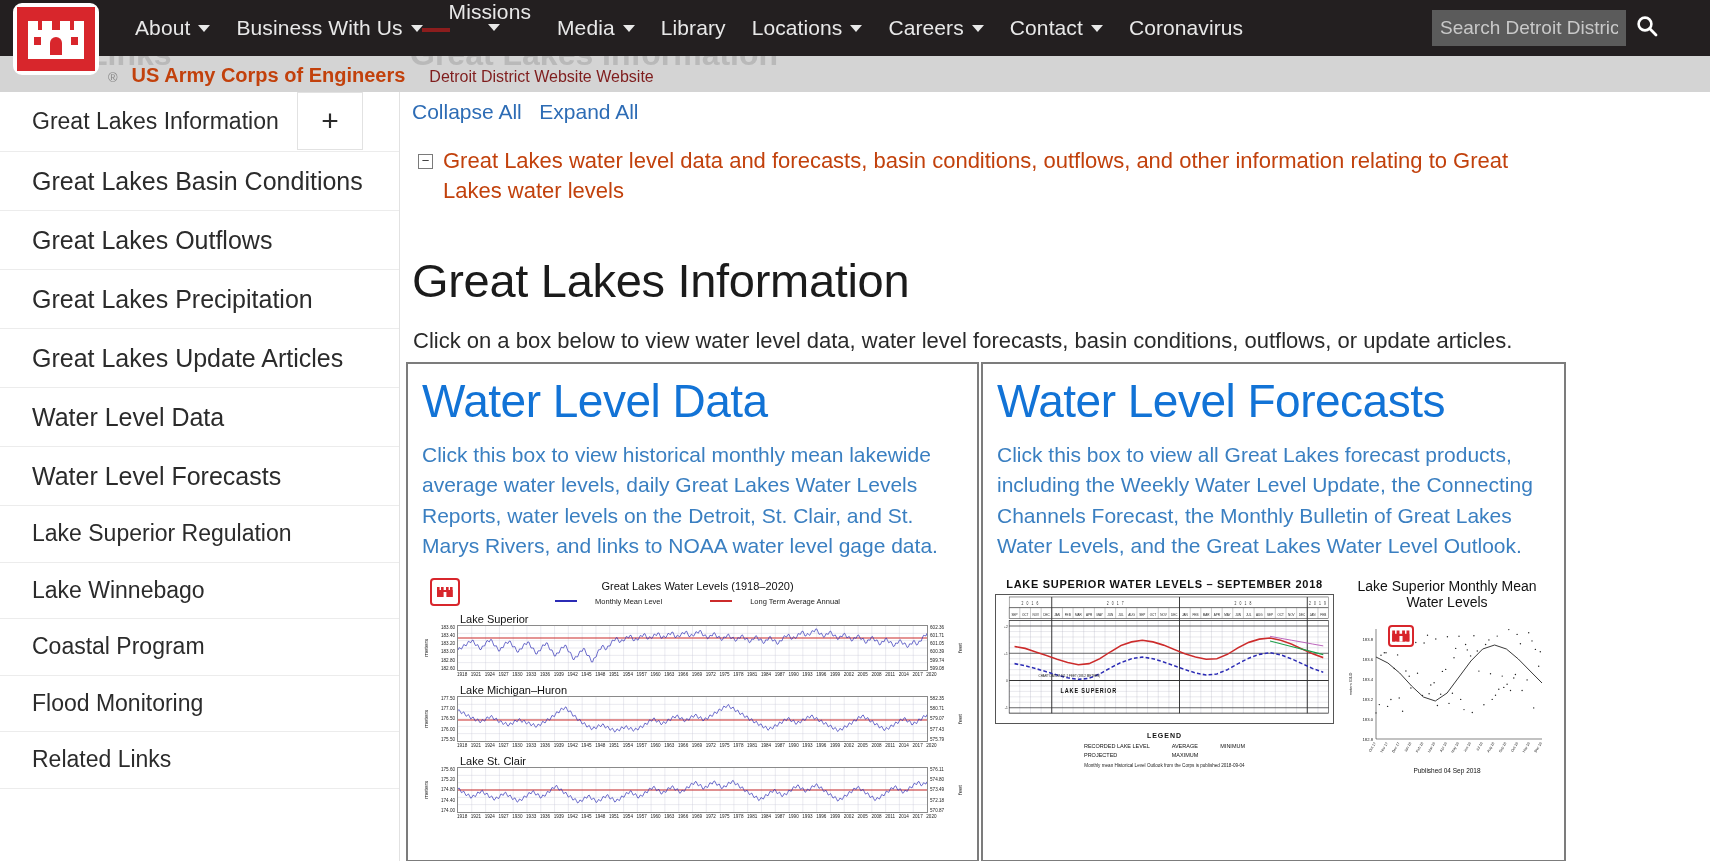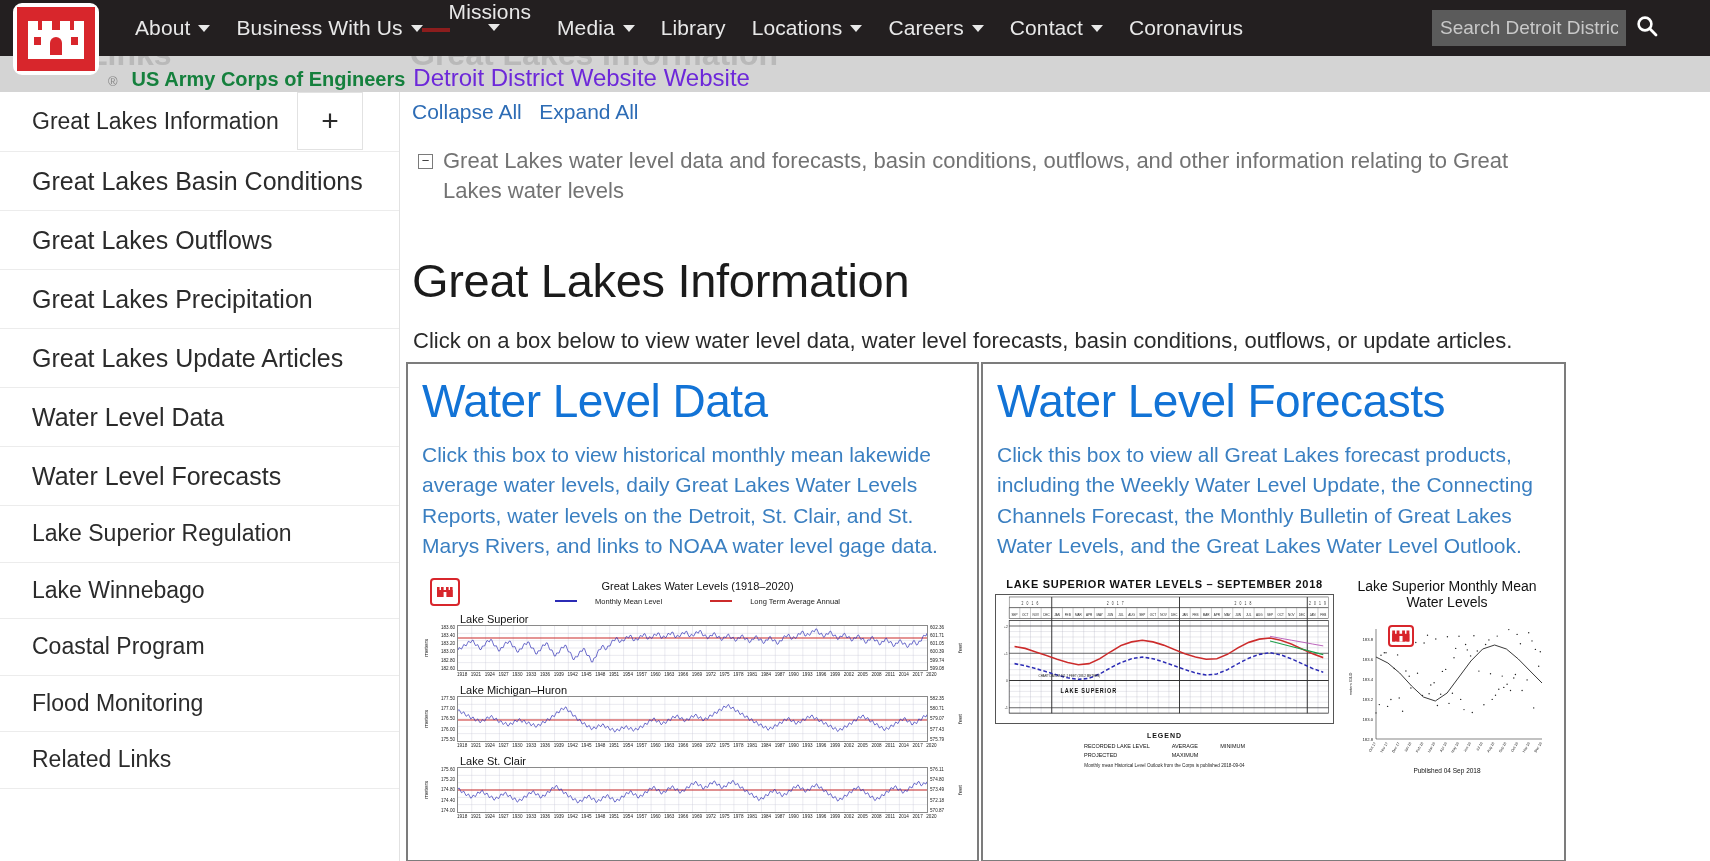--- a/index.html
+++ b/index.html
@@ -84,25 +84,25 @@
     z-index: 60;
   }
   #logo svg { display:block; }
   #brand-row {
     position: absolute; left: 108px; top: 64px;
     display: flex; align-items: baseline;
     z-index: 55;
   }
   #reg-mark { color:#888; font-size: 13px; margin-right: 14px; }
   #brand-strong {
-    font-weight: bold; font-size: 20px; color:#15803d;
+    font-weight: bold; font-size: 20px; color:#c2410c;
     white-space: nowrap;
   }
   #brand-sub {
-    font-size: 24px; color:#6d28d9; margin-left: 8px;
+    font-size: 16px; color:#7f1d1d; margin-left: 24px;
     white-space: nowrap;
   }
 
   
   #ghost-left {
     position:absolute; left: 88px; top: 36px;
     font-size: 32px; color:#b9b9b9; font-weight:600;
     z-index: 40; white-space: nowrap;
   }
   #ghost-right {
@@ -173,21 +173,21 @@
   #tree-toggle {
     flex: 0 0 auto;
     width: 15px; height: 15px;
     border: 1px solid #7a7a7a;
     color:#333; font-size: 13px;
     line-height: 12px; text-align: center;
     margin: 8px 10px 0 6px;
     background:#fff; cursor: pointer;
   }
   #tree-text {
-    font-size: 22px; color:#737373;
+    font-size: 22px; color:#c2410c;
     line-height: 1.35;
   }
   #page-title {
     margin: 48px 0 0 6px;
     font-size: 47px; font-weight: normal;
     color: #1b1b1b;
     letter-spacing: -.3px;
   }
   #page-intro {
     margin: 20px 0 0 7px;

